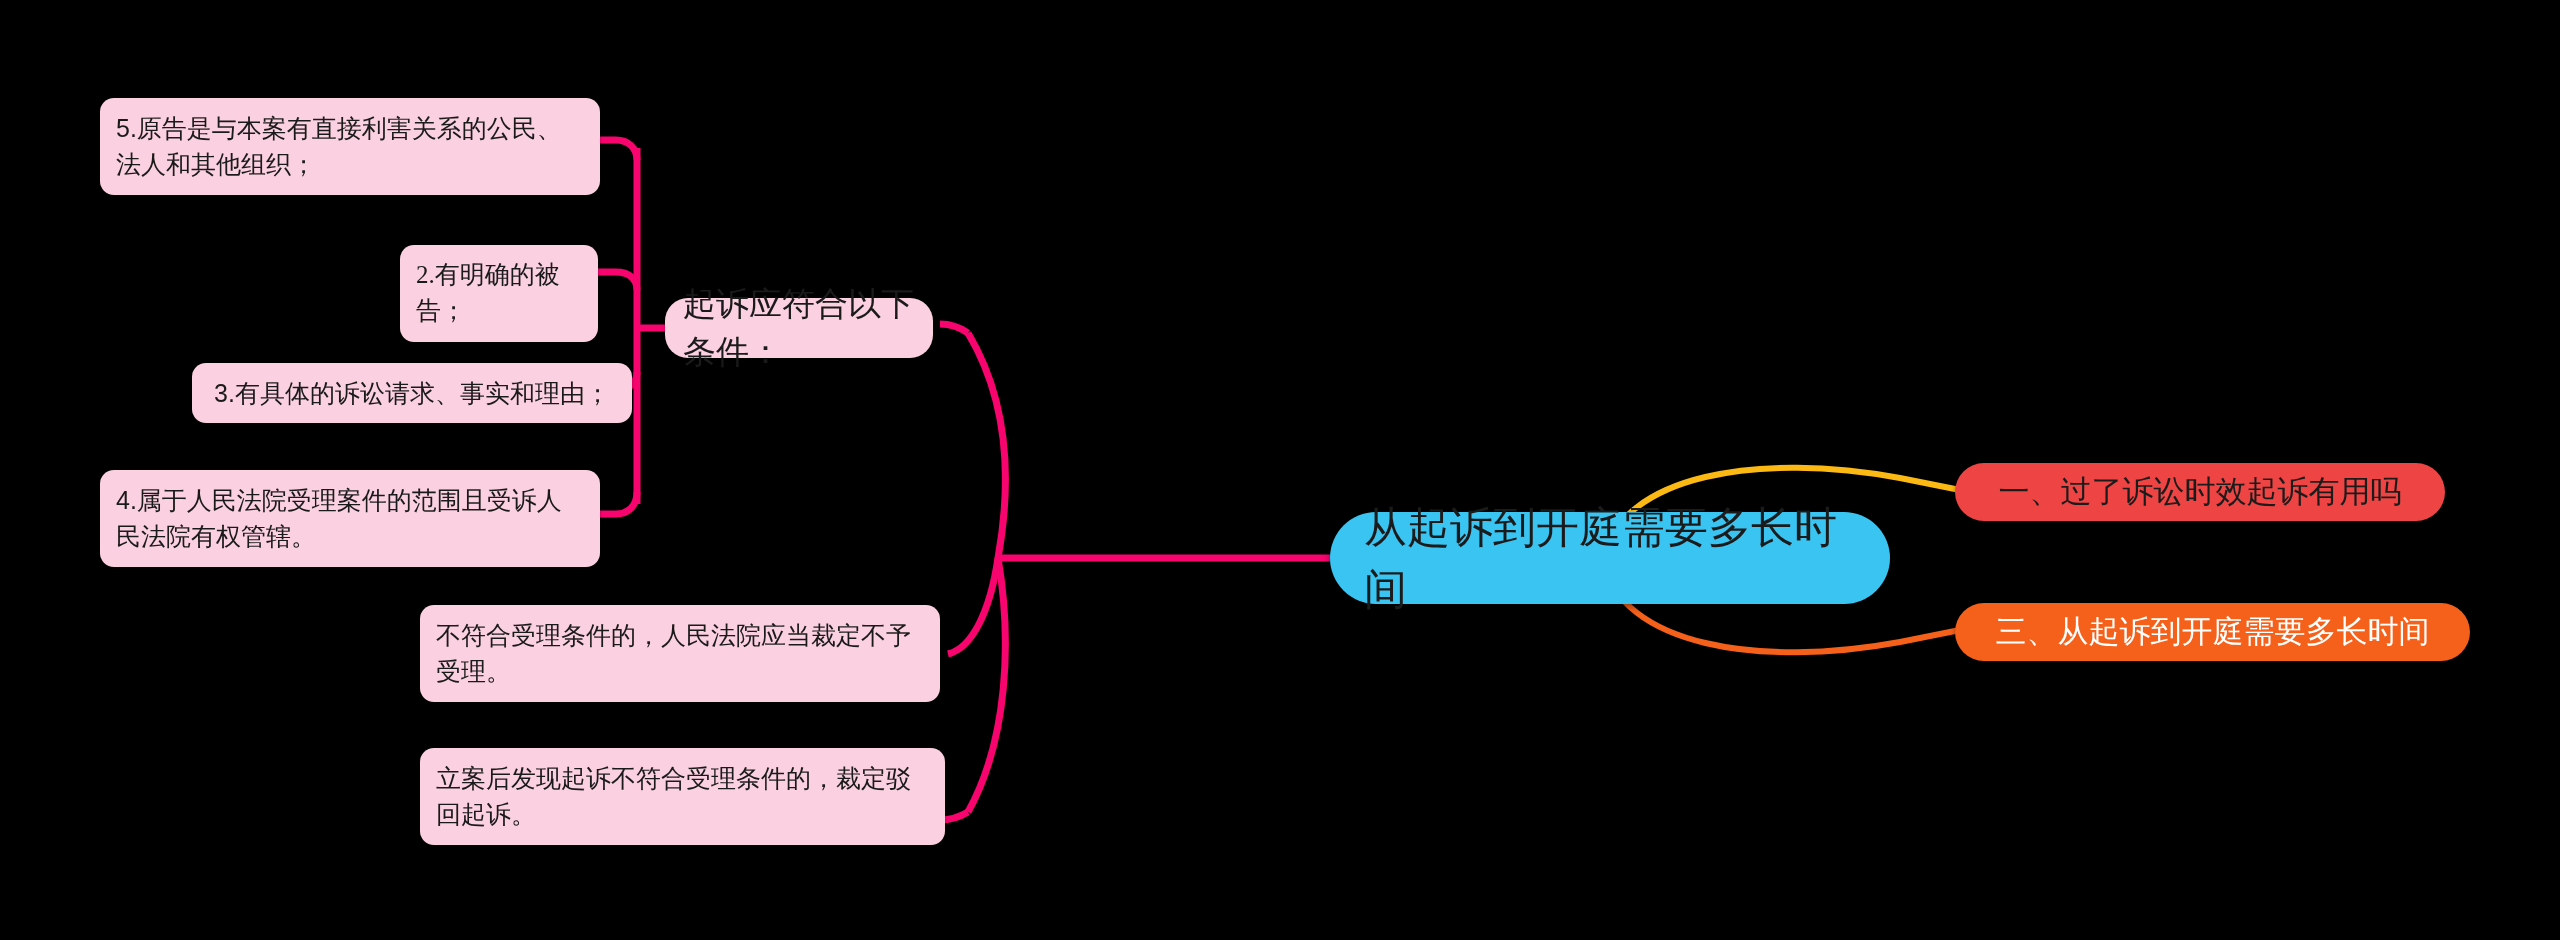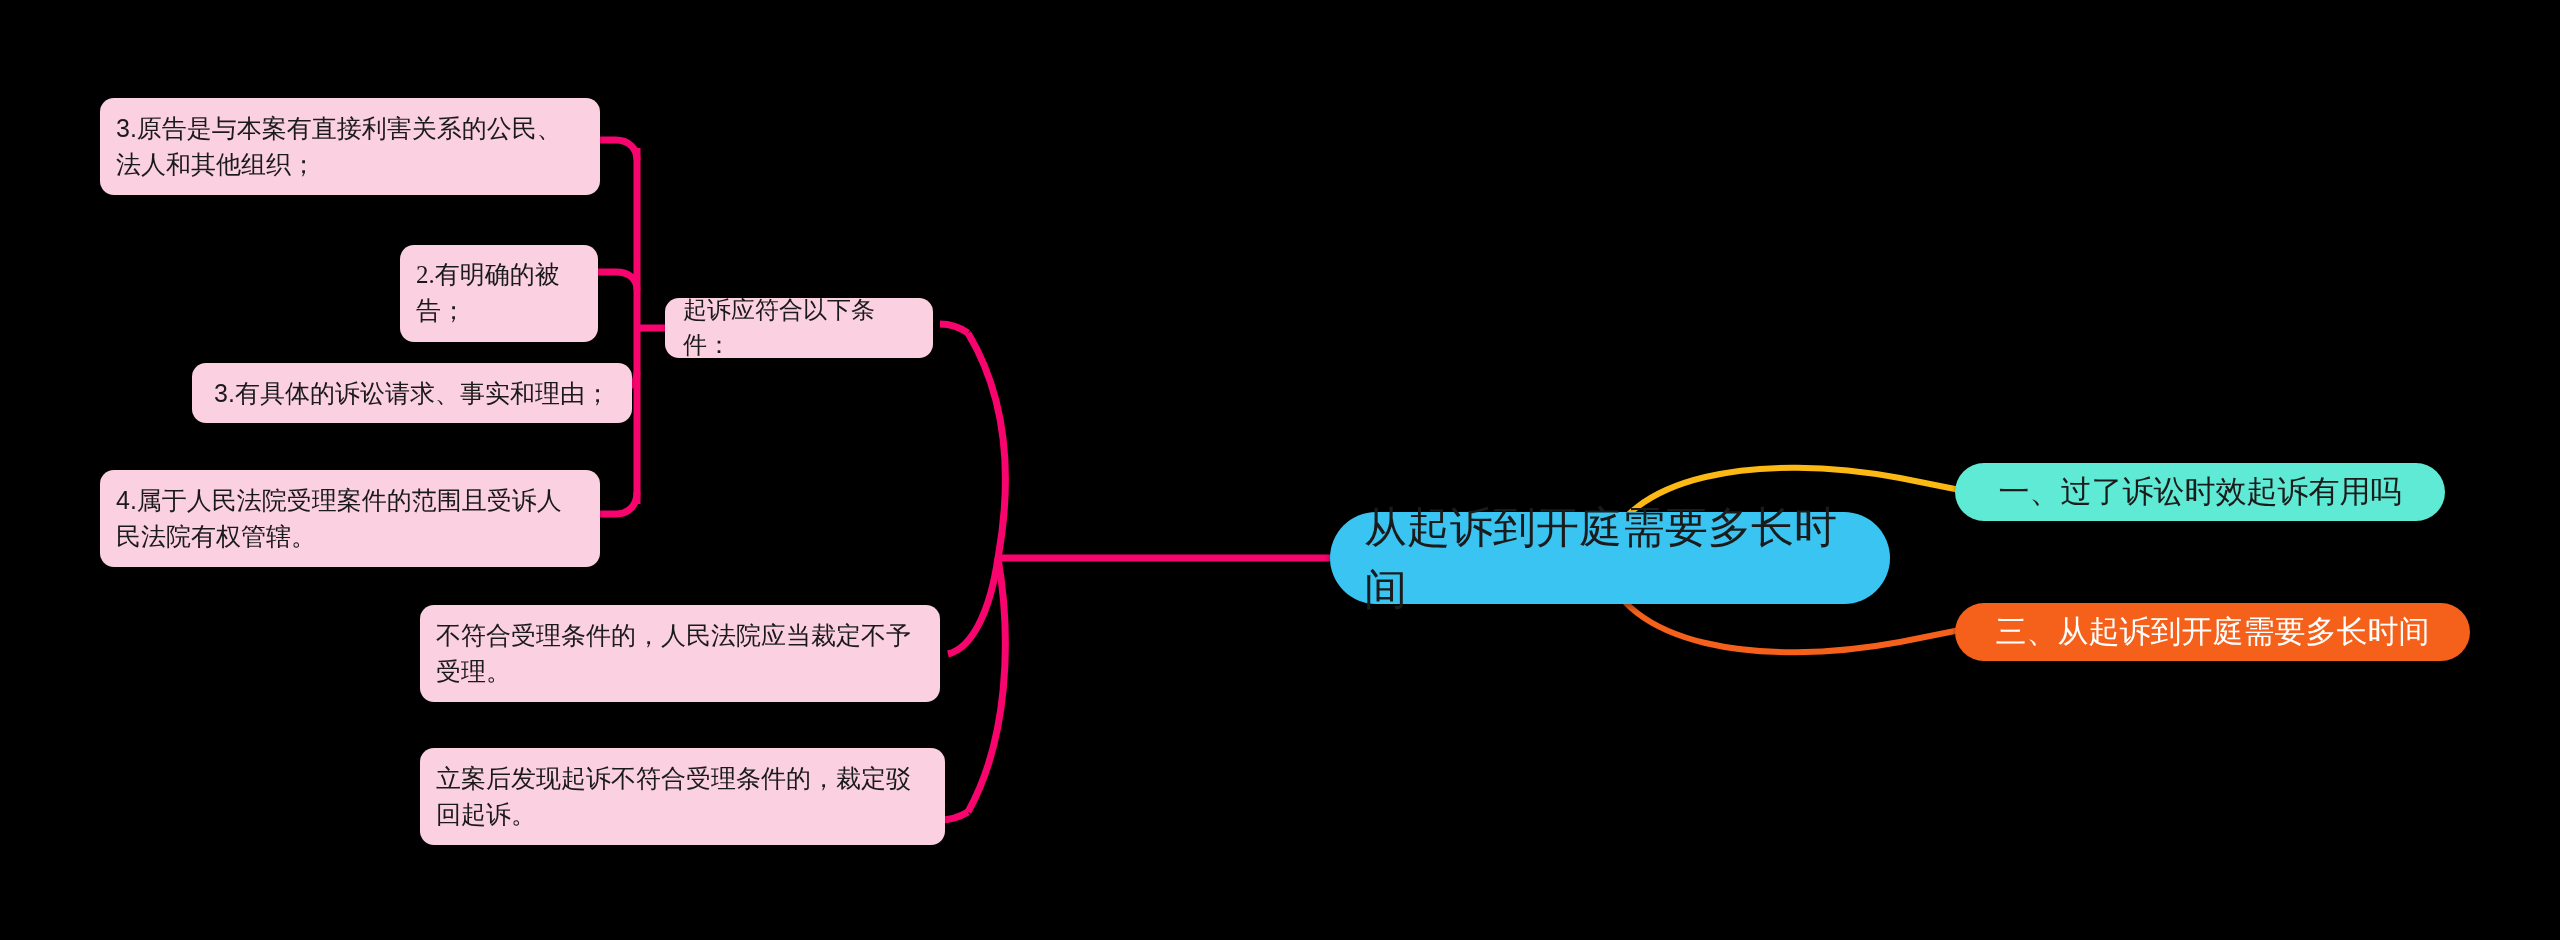--- a/index.html
+++ b/index.html
@@ -41,23 +41,23 @@
     color: #1a1a1a;
     border-radius: 14px;
     padding: 12px 16px;
     font-size: 25px;
     box-shadow: 0 2px 3px rgba(0,0,0,0.35);
   }
   
   .subbranch {
     background: #fbd0e0;
     color: #1a1a1a;
-    border-radius: 14px;
+    border-radius: 23px;
     padding: 12px 18px;
-    font-size: 24px;
+    font-size: 33px;
     justify-content: center;
     box-shadow: 0 2px 3px rgba(0,0,0,0.35);
   }
   
   .branch-pink {
     background: #f8046e;
     color: #ffffff;
     border-radius: 40px;
     font-size: 31px;
     justify-content: center;
@@ -69,21 +69,21 @@
     background: #3ac4f2;
     color: #1b1b1b;
     border-radius: 48px;
     font-size: 43px;
     justify-content: center;
     padding: 0 34px;
     box-shadow: 0 3px 6px rgba(0,0,0,0.4);
   }
   
   .branch-yellow {
-    background: #5eead4;
+    background: #ef4444;
     color: #1b1b1b;
     border-radius: 38px;
     font-size: 31px;
     justify-content: center;
     padding: 0 28px;
     box-shadow: 0 2px 4px rgba(0,0,0,0.4);
   }
   .branch-orange {
     background: #f5601a;
     color: #ffffff;
@@ -117,21 +117,21 @@
     <path d="M 637 290 C 637 278, 628 272, 616 272 L 598 272" stroke="#f8046e" stroke-width="7" fill="none"></path>
     <path d="M 637 372 C 637 384, 628 390, 616 390 L 598 390" stroke="#f8046e" stroke-width="7" fill="none"></path>
     <path d="M 637 492 C 637 506, 628 514, 616 514 L 598 514" stroke="#f8046e" stroke-width="7" fill="none"></path>
 
     <path d="M 1603 560 C 1620 474, 1760 452, 1900 478 L 1960 490" stroke="#fcb913" stroke-width="6" fill="none"></path>
 
     <path d="M 1603 560 C 1620 646, 1760 668, 1900 642 L 1960 630" stroke="#f5601a" stroke-width="6" fill="none"></path>
   </svg>
 
   <div class="node leaf" style="left:100px; top:98px; width:500px;">
-    <span class="node-text">3.原告是与本案有直接利害关系的公民、法人和其他组织；</span>
+    <span class="node-text">5.原告是与本案有直接利害关系的公民、法人和其他组织；</span>
   </div>
 
   <div class="node leaf" style="left:400px; top:245px; width:198px; font-family:Liberation Serif, serif;">
     <span class="node-text">2.有明确的被告；</span>
   </div>
 
   <div class="node leaf" style="left:192px; top:363px; width:440px; justify-content:center;">
     <span class="node-text">3.有具体的诉讼请求、事实和理由；</span>
   </div>
 

